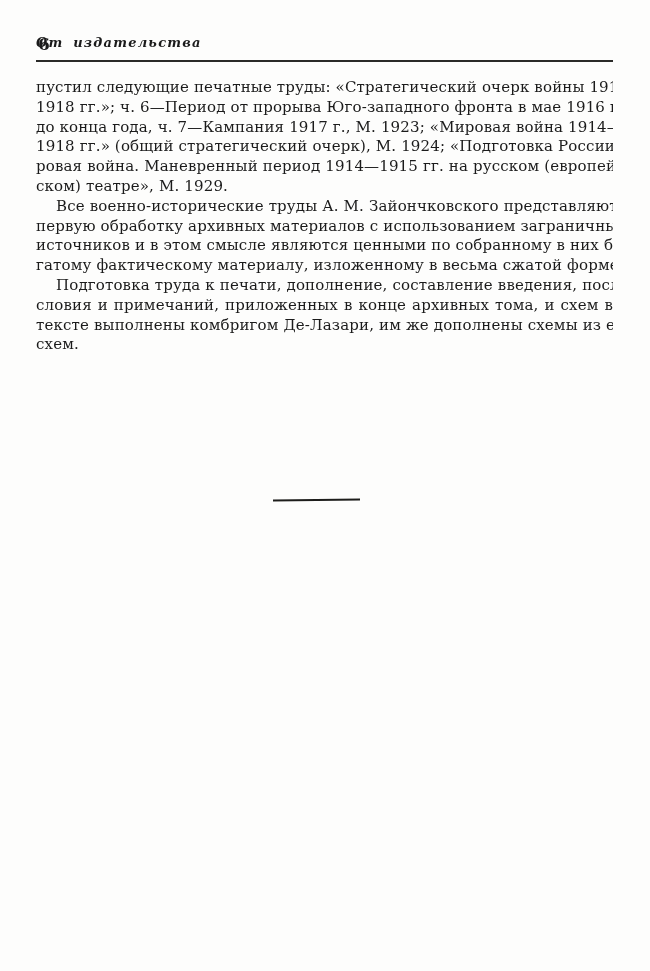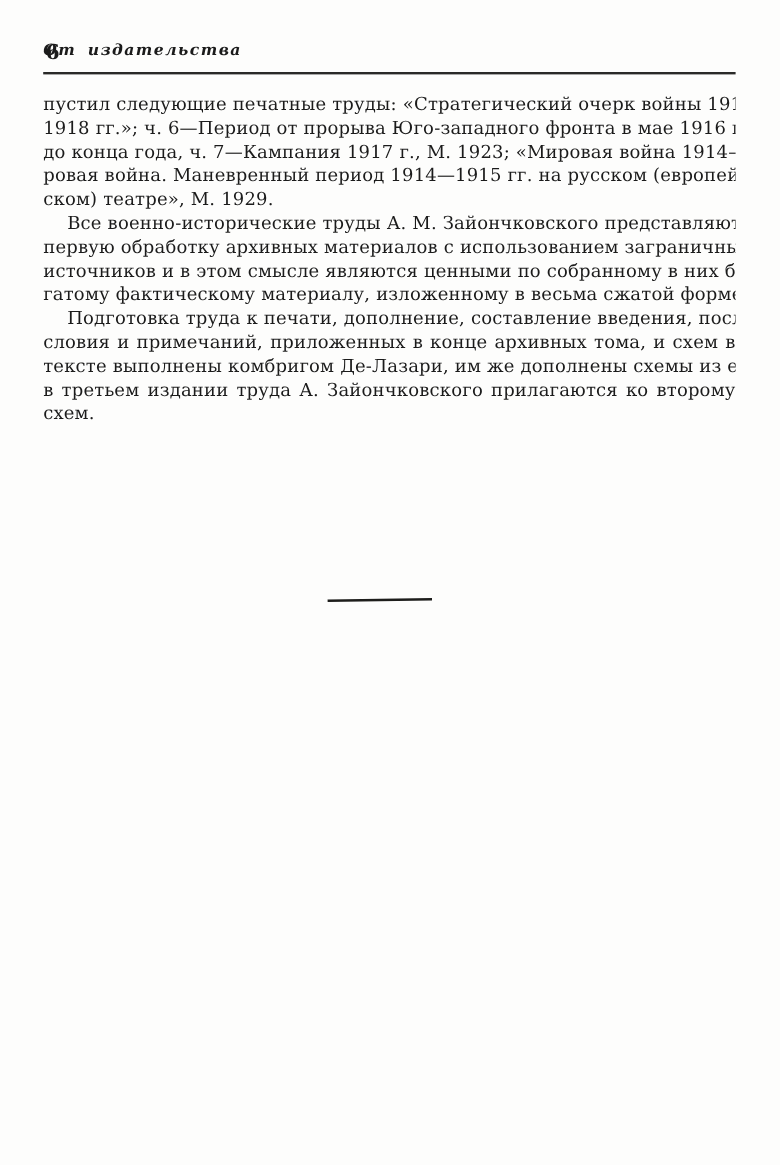--- a/index.html
+++ b/index.html
@@ -94,36 +94,36 @@
   </div>
 
   <div class="header-rule"></div>
 
   <div class="body-text">
 
     <div class="para">
       <div class="line">пустил следующие печатные труды: «Стратегический очерк войны 1914—</div>
       <div class="line">1918 гг.»; ч. 6—Период от прорыва Юго-западного фронта в мае 1916 г.</div>
       <div class="line">до конца года, ч. 7—Кампания 1917 г., М. 1923; «Мировая война 1914—</div>
+      <div class="line">1918 гг.» (общий стратегический очерк), М. 1924; «Подготовка России</div>
       <div class="line">ровая война. Маневренный период 1914—1915 гг. на русском (европей-</div>
       <div class="line last">ском) театре», М. 1929.</div>
     </div>
 
     <div class="para">
       <div class="line indent">Все военно-исторические труды А. М. Зайончковского представляют</div>
       <div class="line">первую обработку архивных материалов с использованием заграничных</div>
       <div class="line">источников и в этом смысле являются ценными по собранному в них бо-</div>
       <div class="line last">гатому фактическому материалу, изложенному в весьма сжатой форме.</div>
     </div>
 
     <div class="para">
       <div class="line indent">Подготовка труда к печати, дополнение, составление введения, после-</div>
       <div class="line">словия и примечаний, приложенных в конце архивных тома,  и схем в</div>
       <div class="line">тексте выполнены комбригом Де-Лазари, им же дополнены схемы из его</div>
-      <div class="line">в третьем издании труда А. Зайончковского прилагаются ко второму</div>
       <div class="line last">схем.</div>
     </div>
 
   </div>
 
   <div class="section-divider"></div>
 
 </div>
 
 </body></html>

